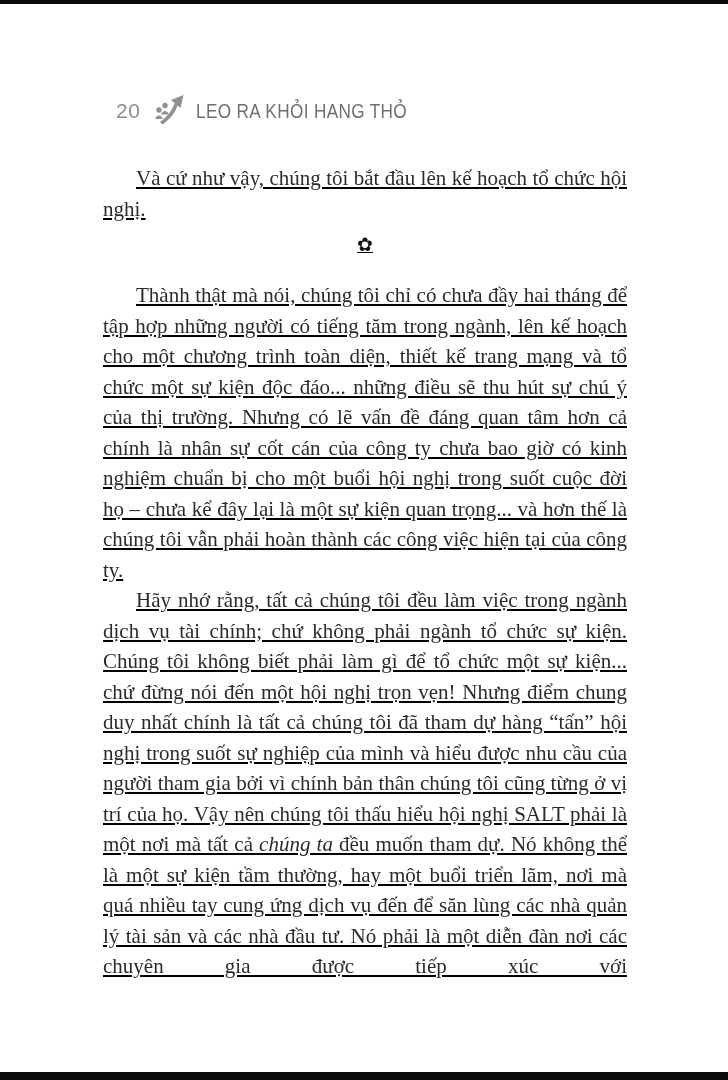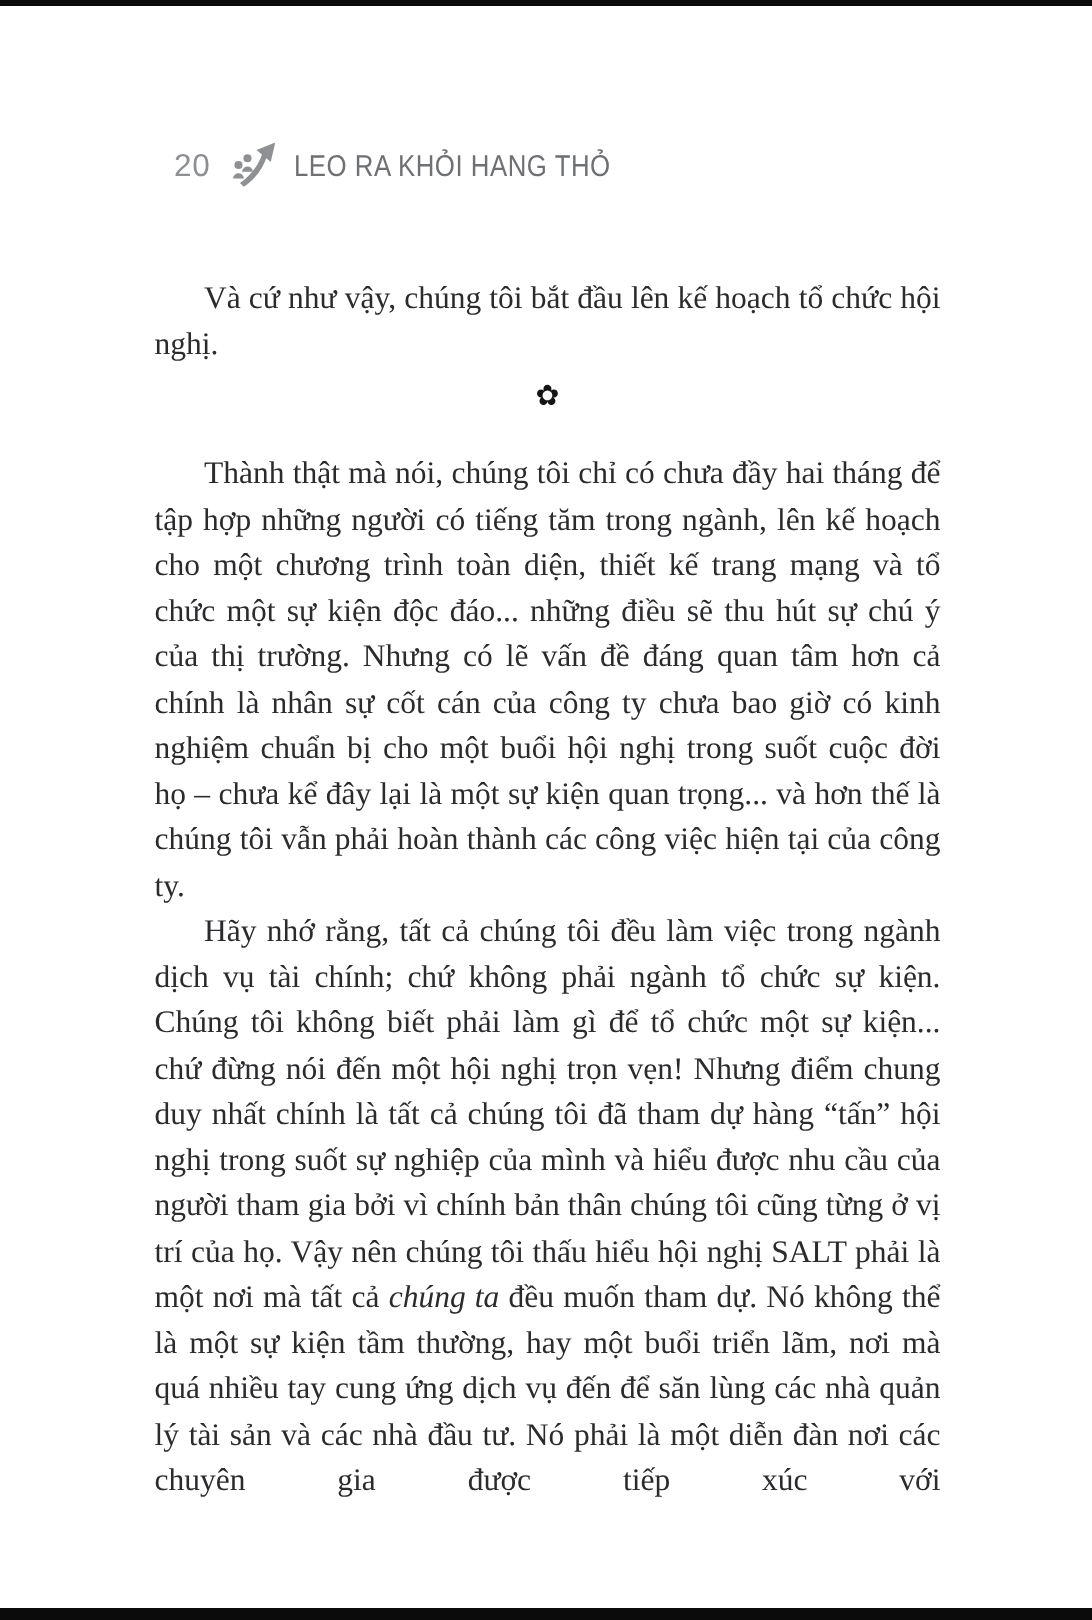--- a/index.html
+++ b/index.html
@@ -45,21 +45,21 @@
   .header-icon { flex: 0 0 auto; margin-left: 2px; }
   .running-title {
     font-size: 20px;
     color: #6e7073;
     letter-spacing: 0.4px;
     white-space: nowrap;
     transform: scaleX(0.86);
     transform-origin: left center;
   }
 
-  .body-text { margin-top: 56px; }
+  .body-text { margin-top: 36px; text-decoration: underline; }
   .body-text p {
     margin: 0;
     font-size: 21px;
     line-height: 30.5px;
     color: #2b2b2e;
     text-align: justify;
     text-indent: 33px;
   }
   .sep {
     text-align: center;

